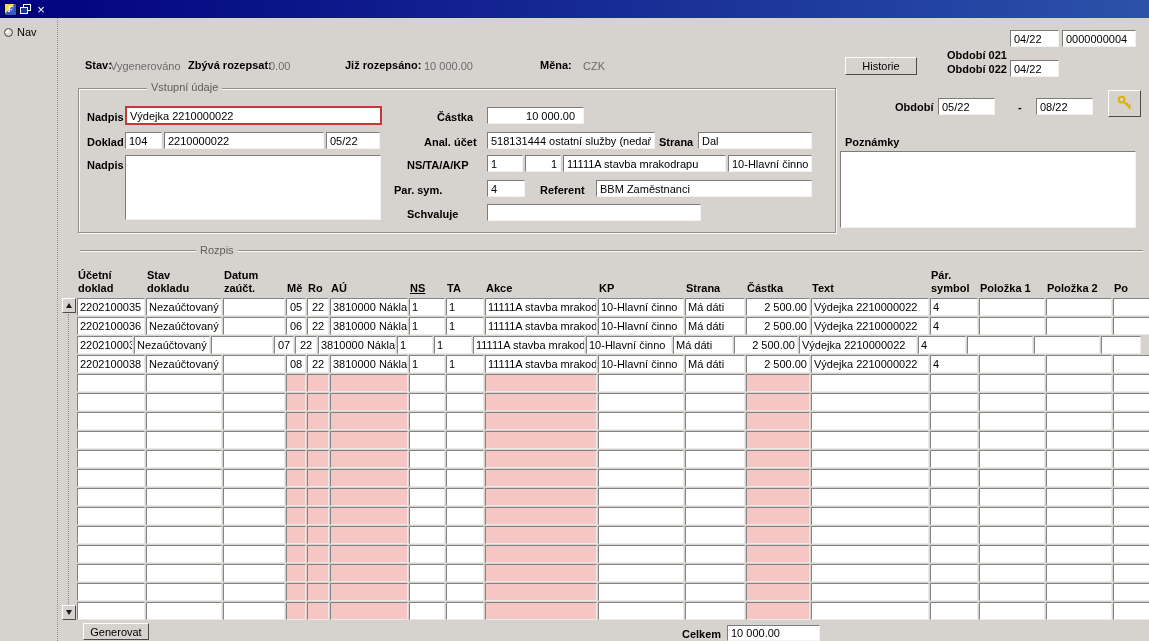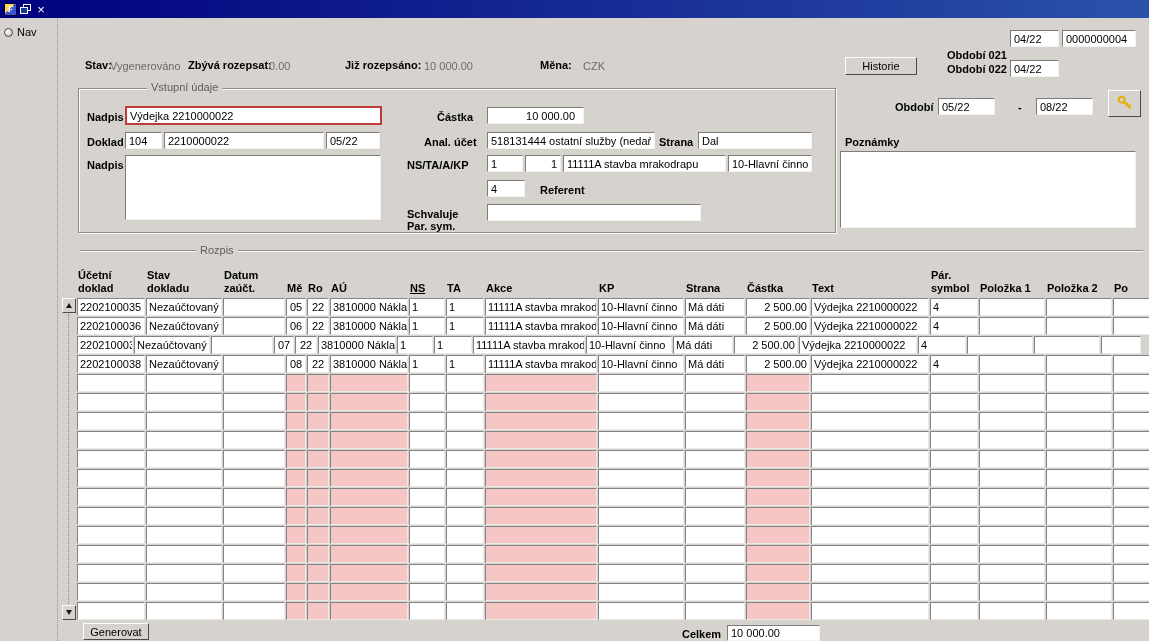--- a/index.html
+++ b/index.html
@@ -135,23 +135,24 @@
 
   <span class="lbl" style="left:87px; top:159px;">Nadpis</span>
   <textarea class="fld" style="left: 125px; top: 155px; width: 256px; height: 65px;"></textarea>
 
   <span class="lbl" style="left:407px; top:159px;">NS/TA/A/KP</span>
   <input class="fld" style="left: 487px; top: 155px; width: 36px;" value="1">
   <input class="fld rt" style="left: 525px; top: 155px; width: 36px;" value="1">
   <input class="fld" style="left: 563px; top: 155px; width: 163px;" value="11111A stavba mrakodrapu">
   <input class="fld" style="left: 728px; top: 155px; width: 84px;" value="10-Hlavní činnost">
 
-  <span class="lbl" style="left:407px; top:184px;margin-top:36px;">Par. sym.</span>
+  <span class="lbl" style="left:394px; top:184px;">Par. sym.</span>
   <input class="fld" style="left: 487px; top: 180px; width: 38px;" value="4">
   <span class="lbl" style="left:540px; top:184px;">Referent</span>
+  <input class="fld" style="left: 596px; top: 180px; width: 216px;" value="BBM Zaměstnanci">
 
   <span class="lbl" style="left:407px; top:208px;">Schvaluje</span>
   <input class="fld" style="left: 487px; top: 204px; width: 214px;">
 
   <span class="lbl" style="left:895px; top:101px;text-align:right;">Období</span>
   <input class="fld" style="left: 938px; top: 98px; width: 57px;" value="05/22">
   <span class="lbl" style="left:1018px; top:101px;">-</span>
   <input class="fld" style="left: 1036px; top: 98px; width: 57px;" value="08/22">
   <button class="btn" style="left:1108px; top:90px; width:33px; height:27px;">
     <svg width="18" height="18" viewBox="0 0 16 16">

